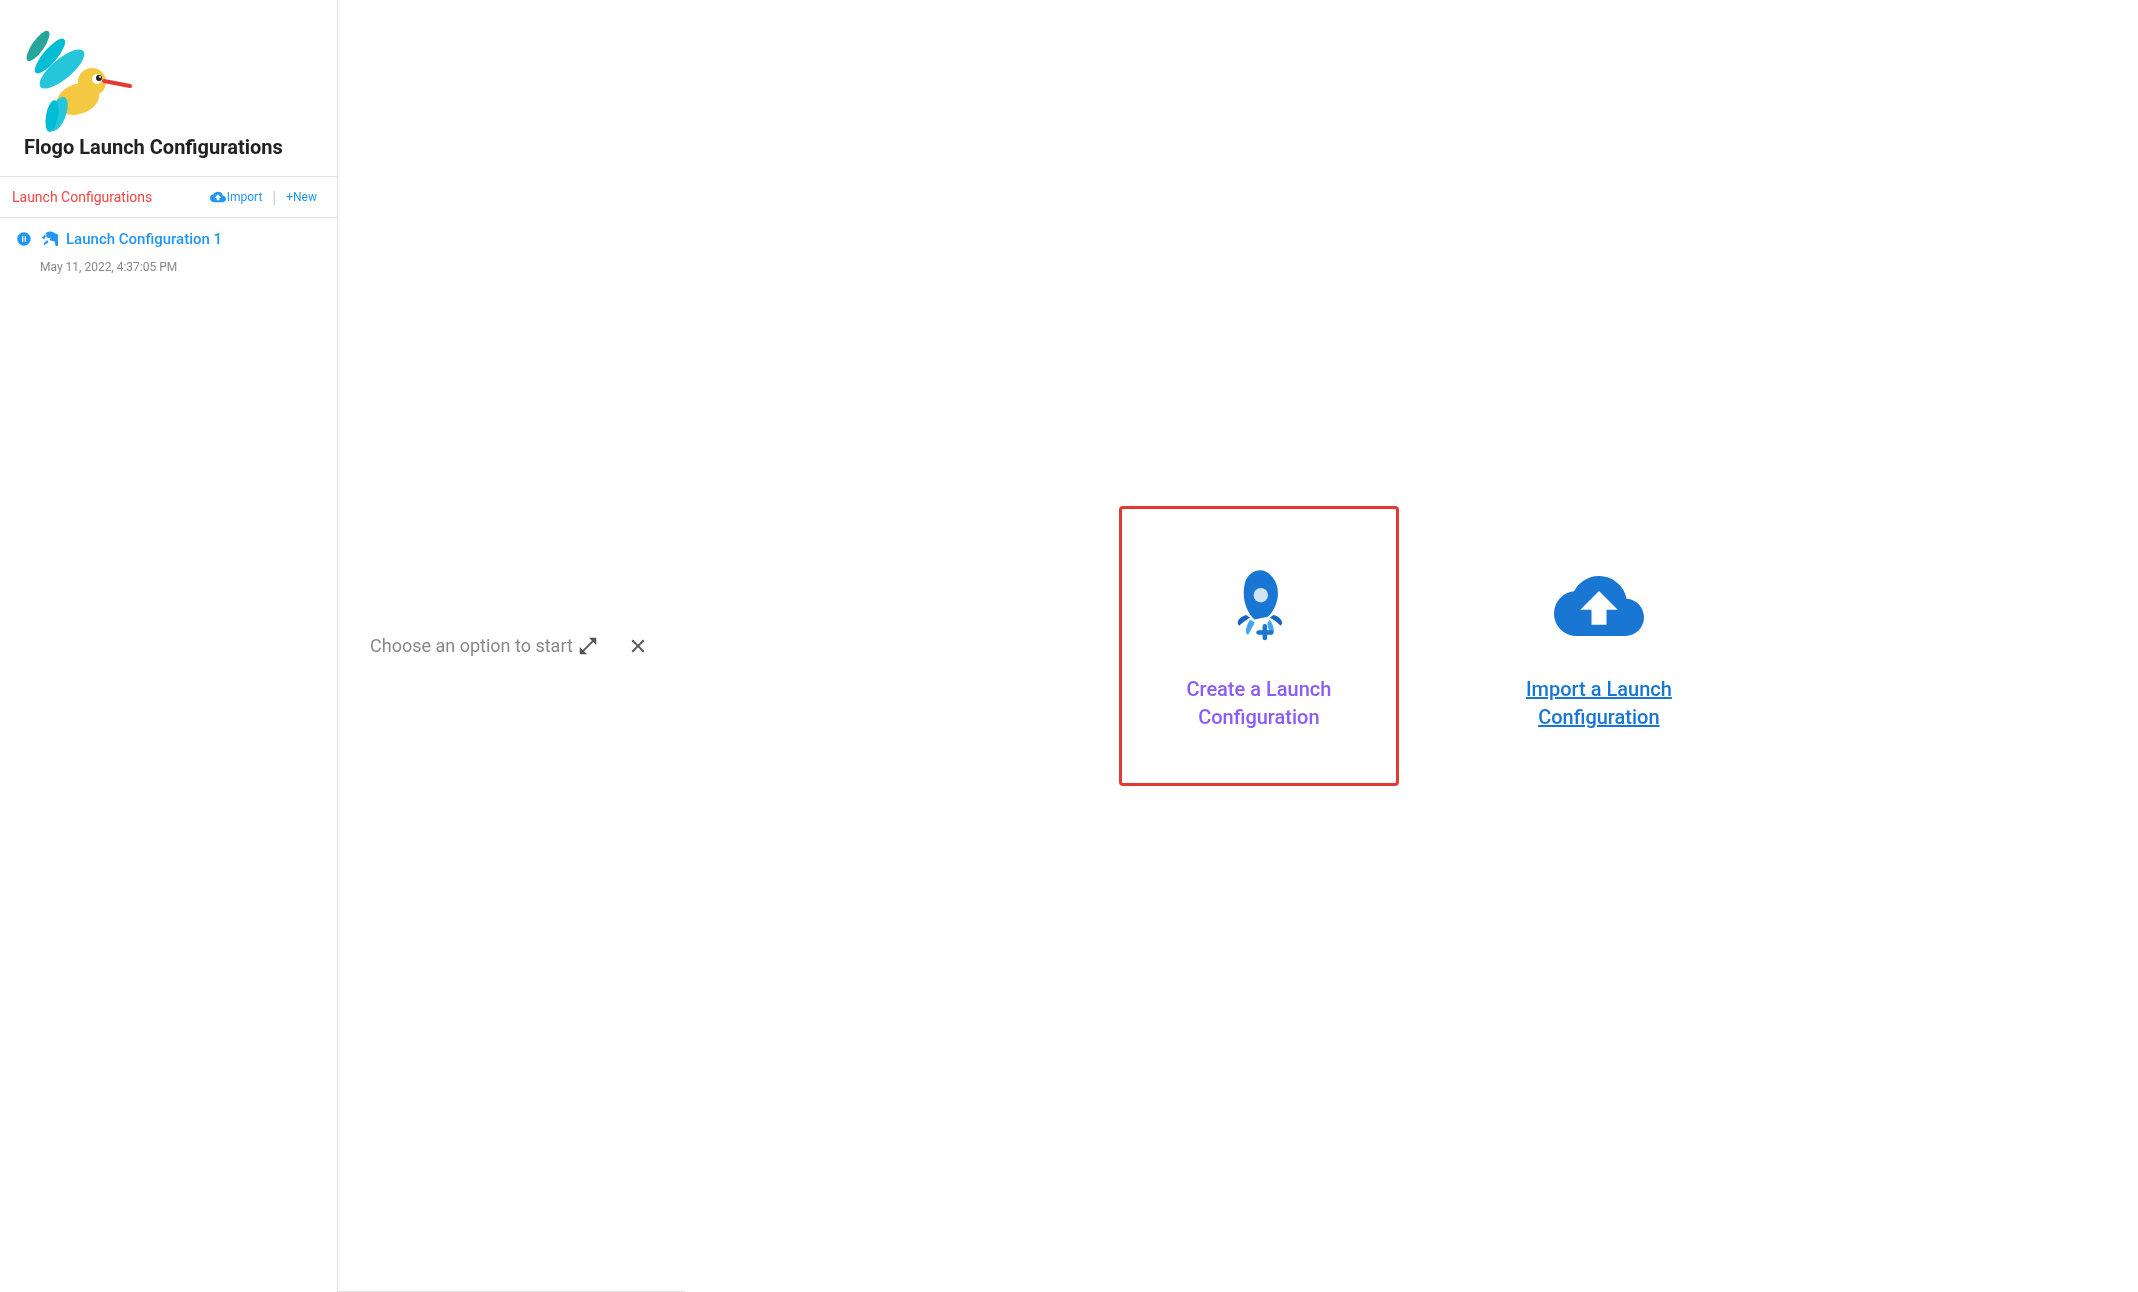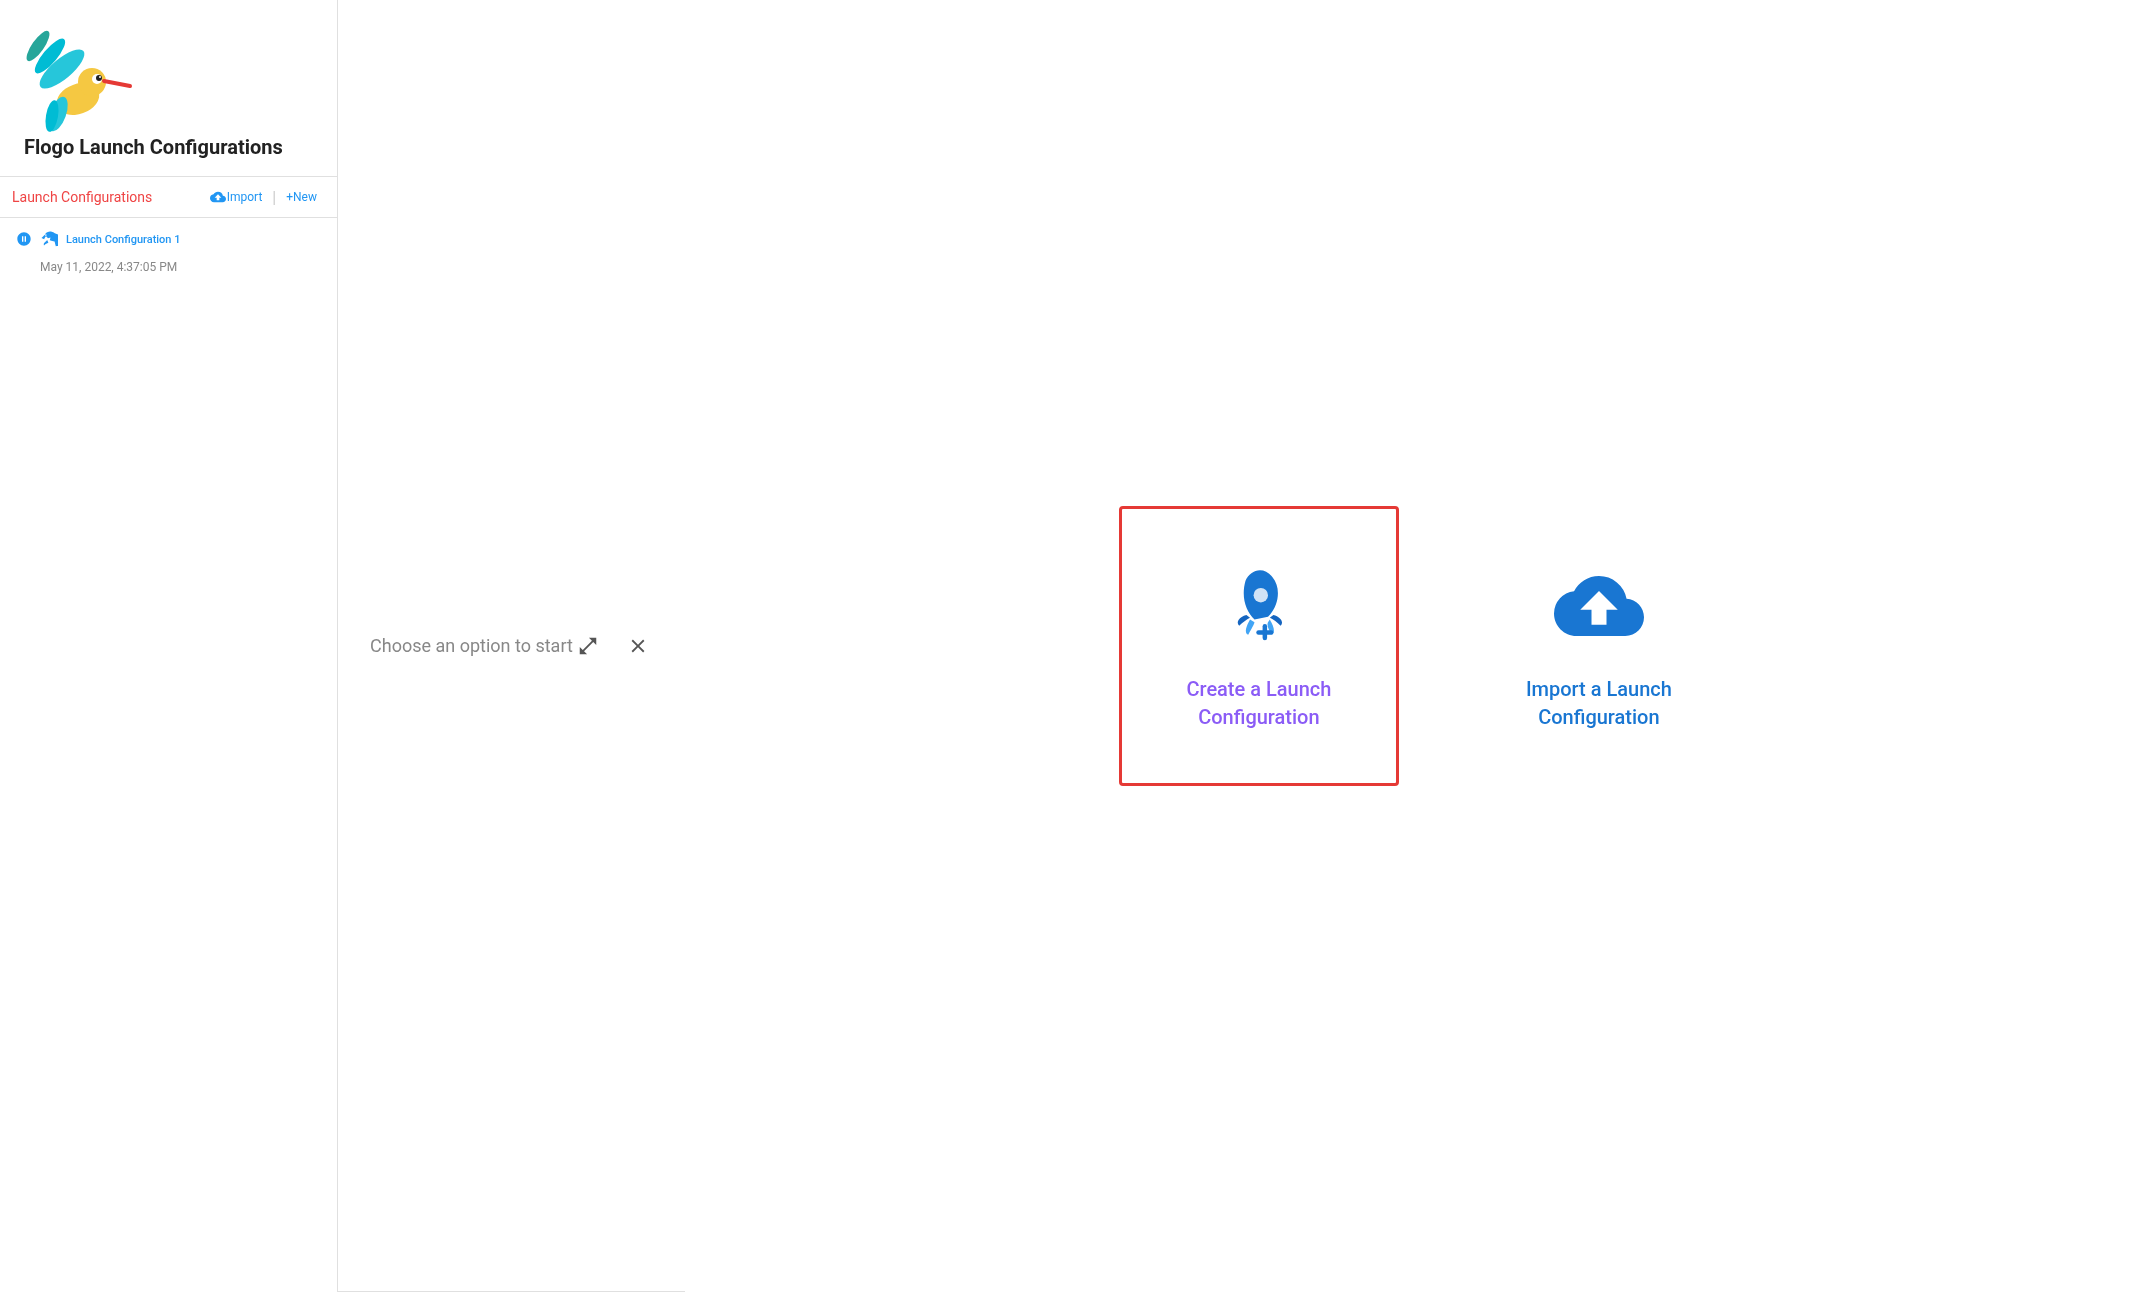--- a/index.html
+++ b/index.html
@@ -77,21 +77,21 @@
     .sidebar-item {
       padding: 12px 16px 4px 16px;
       cursor: pointer;
     }
 
     .sidebar-item-name {
       display: flex;
       align-items: center;
       gap: 8px;
       color: #2196f3;
-      font-size: 11px;
+      font-size: 15px;
       font-weight: 500;
     }
 
     .sidebar-item-date {
       font-size: 12px;
       color: #888;
       margin-top: 12px;
       padding-left: 24px;
     }
 
@@ -320,21 +320,21 @@
           Create a Launch<br>Configuration
         </div>
       </div>
 
       <div class="option-card">
         <div class="option-icon">
           <svg width="90" height="90" viewBox="0 0 24 24" fill="#1976d2">
             <path d="M19.35 10.04A7.49 7.49 0 0012 4C9.11 4 6.6 5.64 5.35 8.04A6.004 6.004 0 000 14c0 3.31 2.69 6 6 6h13c2.76 0 5-2.24 5-5 0-2.64-2.05-4.78-4.65-4.96zM14 13v4h-4v-4H7l5-5 5 5h-3z"></path>
           </svg>
         </div>
-        <div class="option-label" style="color:#1976d2;font-size:20px;font-weight:500;text-align:center;line-height:1.4;">
+        <div class="option-label" style="color:#1976d2;font-size:20px;font-weight:500;text-align:center;line-height:1.4;text-decoration:underline;">
           Import a Launch<br>Configuration
         </div>
       </div>
 
     </div>
   </div>
 
 </div>
 
 </body></html>

